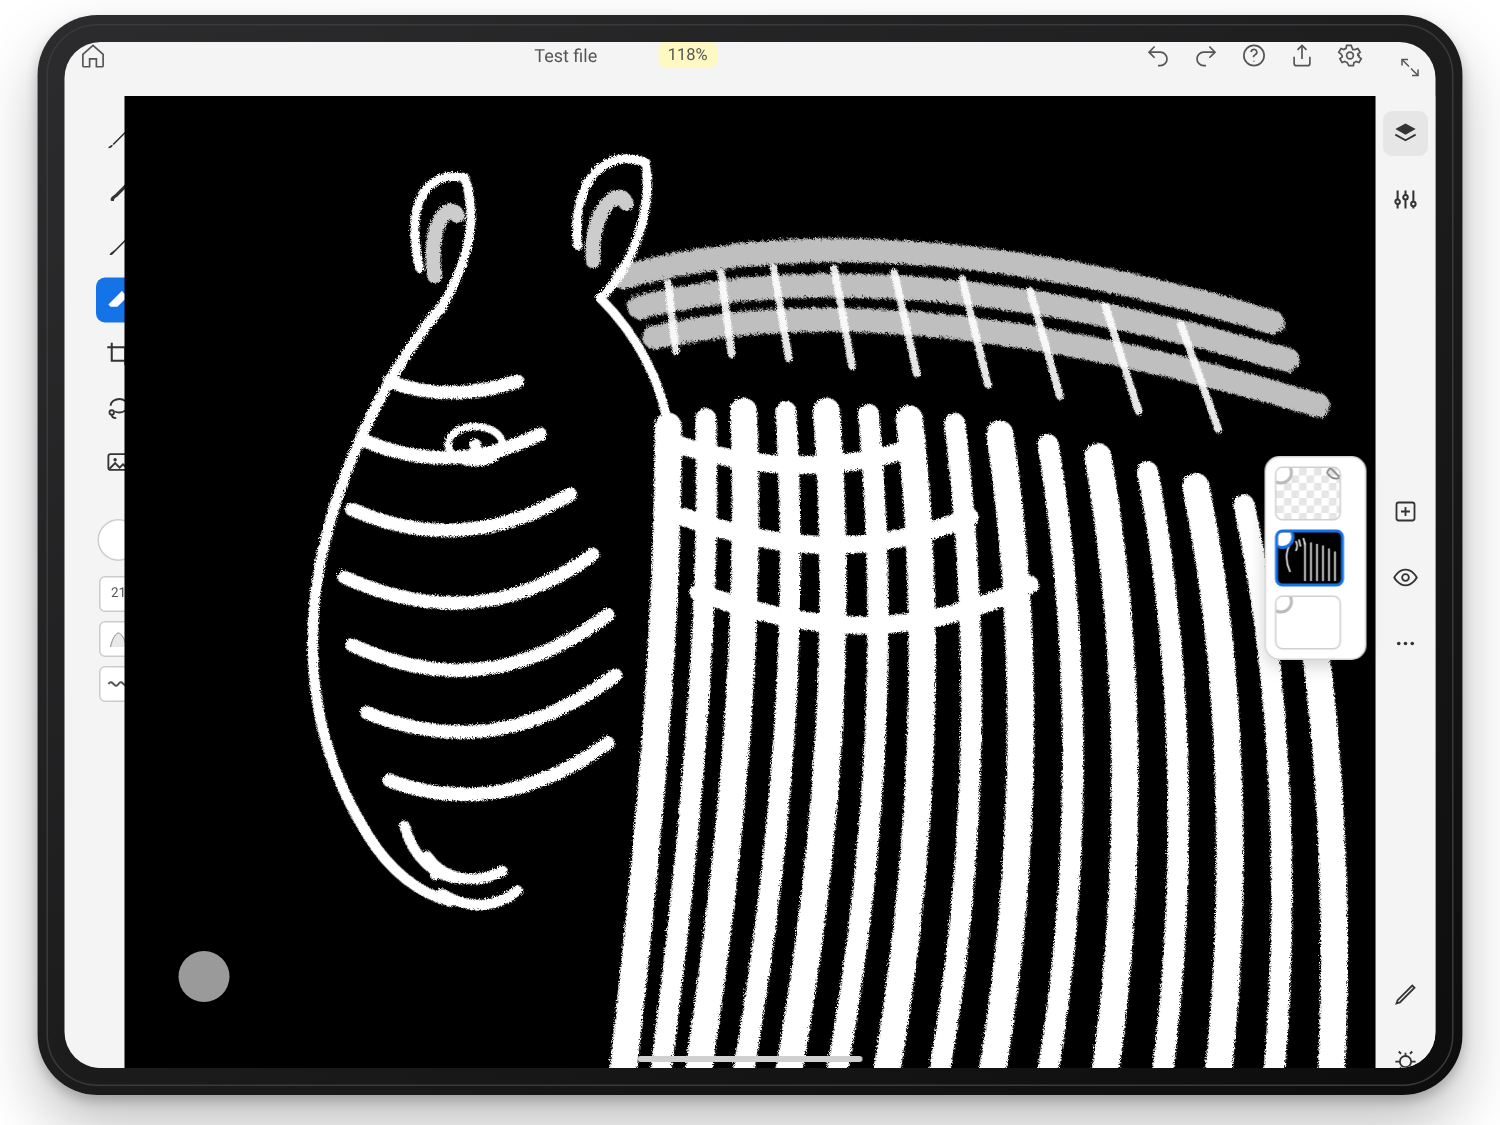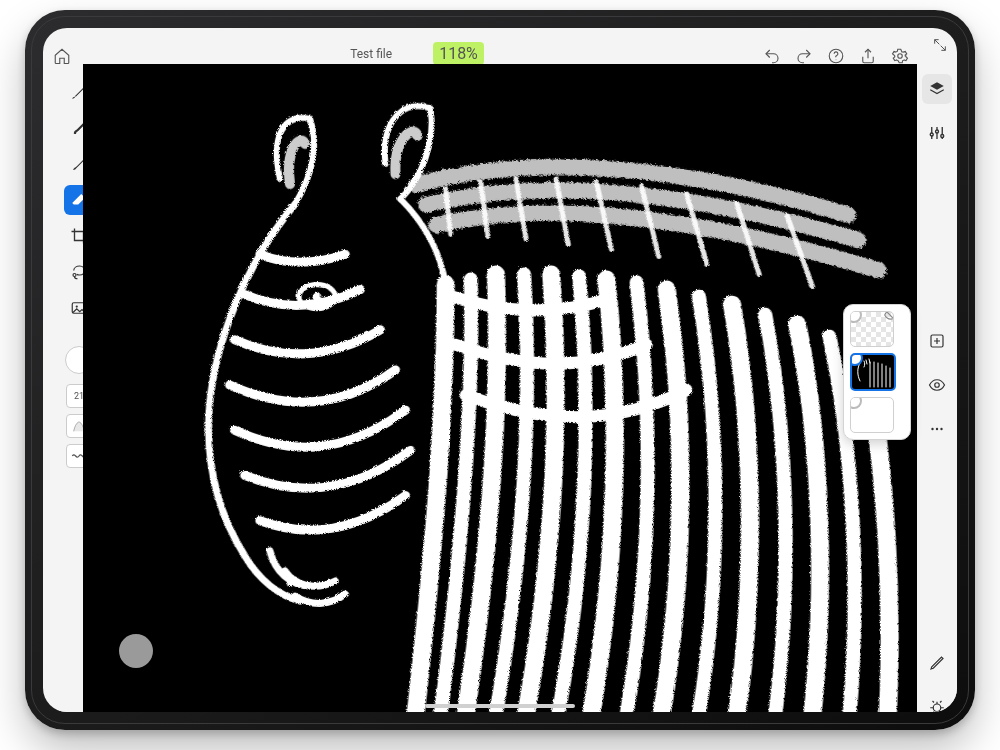--- a/index.html
+++ b/index.html
@@ -40,35 +40,35 @@
     position:relative;
     overflow:hidden;
   }
 
   
   .topbar{
     position:absolute;
     left:0; right:0; top:0;
     height:48px;
     display:flex;
-    align-items:flex-end;
+    align-items:flex-start;
     justify-content:space-between;
-    padding:11px 10px;
+    padding:0 10px;
     box-sizing:border-box;
     font-size:12px;
     color:#555;
   }
   .topbar .left,
   .topbar .right{ display:flex; align-items:center; gap:14px;}
   .topbar .center{ display:flex; align-items:center; gap:8px;}
   .topbar .zoom{
-    background:#bef264;
+    background:#fef9c3;
     border-radius:4px;
     padding:2px 6px;
-    font-size:16px;
+    font-size:11px;
     color:#555;
     margin-left:33px;
   }
   .icon-btn{
     width:18px;height:18px;
     display:flex;align-items:center;justify-content:center;
     color:#555;
     cursor:pointer;
   }
   .icon-btn svg{width:100%;height:100%;stroke:currentColor;fill:none;stroke-width:1.5;}

